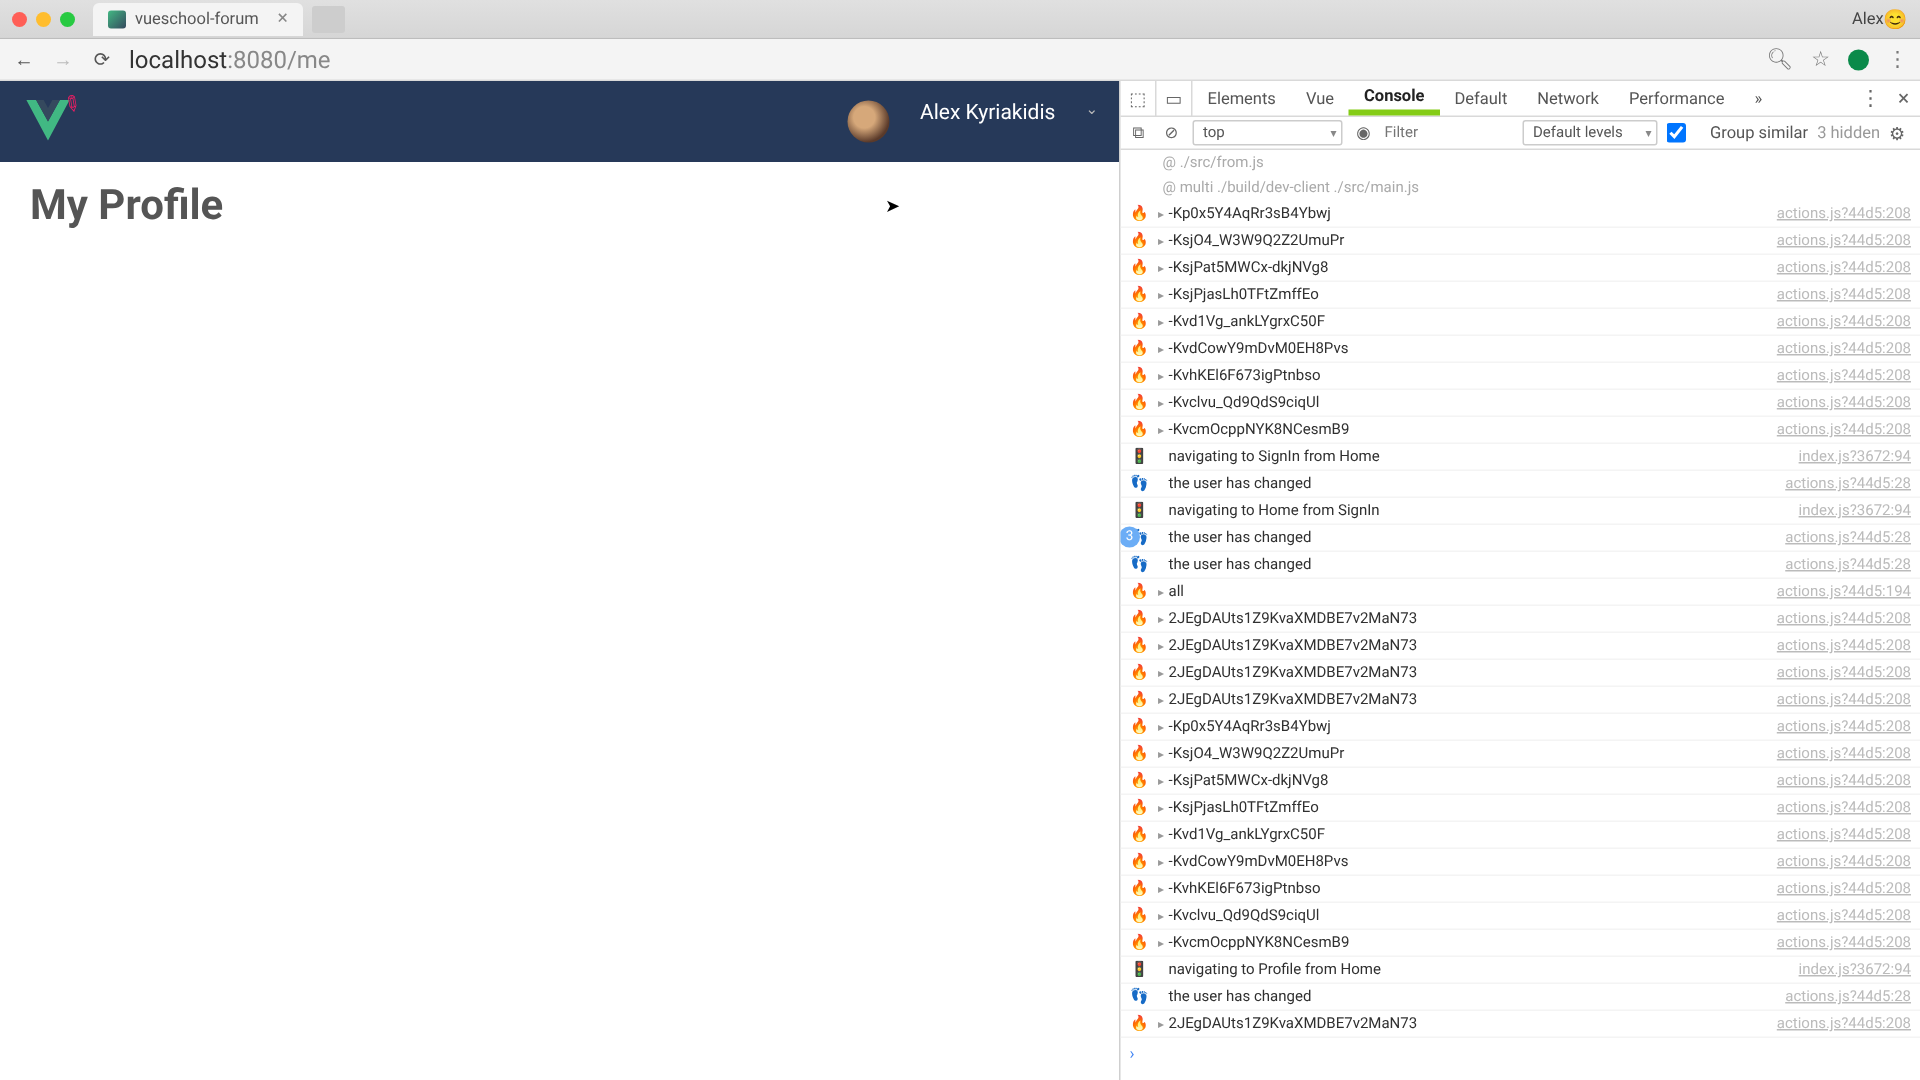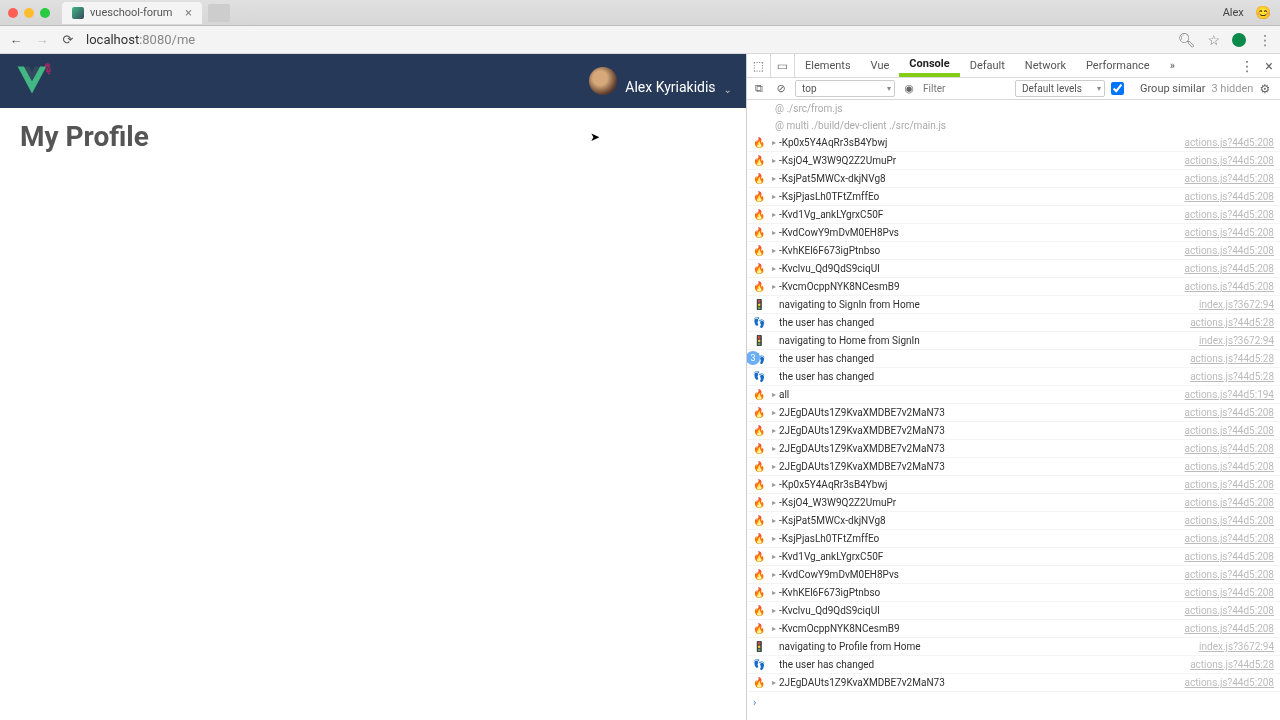--- a/index.html
+++ b/index.html
@@ -6,38 +6,38 @@
 body{width:1280px;height:720px;overflow:hidden;background:#fff;display:flex;flex-direction:column}
 
 .chrome-top{height:26px;background:linear-gradient(#e0e0e0,#d6d6d6);display:flex;align-items:center;padding:0 8px;border-bottom:1px solid #bdbdbd}
 .win-dots{display:flex;gap:6px;margin-right:12px}
 .dot{width:10px;height:10px;border-radius:50%}
 .dot.r{background:#ff5f57}.dot.y{background:#ffbd2e}.dot.g{background:#28ca42}
 .tab{display:flex;align-items:center;background:#f4f4f4;height:22px;padding:0 10px;border-radius:4px 4px 0 0;font-size:11px;color:#555;gap:6px;position:relative;min-width:140px}
 .favicon{width:12px;height:12px;background:linear-gradient(135deg,#42b883,#35495e);border-radius:2px}
 .tab-close{margin-left:auto;color:#888;font-size:13px;cursor:default}
 .new-tab{width:22px;height:18px;background:#cdcdcd;margin-left:6px;border-radius:2px}
-.ext-user{margin-left:auto;font-size:11px;color:#444;display:flex;align-items:center;gap:12px}
+.ext-user{margin-left:auto;font-size:11px;color:#444;display:flex;align-items:center;gap:0}
 .ext-user .face{font-size:13px}
 
 .chrome-url{height:28px;background:#f4f4f4;border-bottom:1px solid #d9d9d9;display:flex;align-items:center;padding:0 8px;gap:10px}
 .nav-ico{width:16px;height:16px;display:flex;align-items:center;justify-content:center;color:#555;font-size:13px}
-.urlbar{flex:1;font-size:13px;color:#888}
+.urlbar{flex:1;font-size:16px;color:#888}
 .urlbar .host{color:#333}
 .url-right{display:flex;gap:12px;align-items:center;color:#777;font-size:14px}
 .greendot{width:14px;height:14px;border-radius:50%;background:#0a8a4a}
 
 .content{flex:1;display:flex;min-height:0}
 
 .page{width:746px;display:flex;flex-direction:column;background:#fff}
 .app-header{height:54px;background:#263959;display:flex;align-items:center;padding:0 14px}
 .logo-v{position:relative;width:36px;height:36px}
 .logo-v svg{width:36px;height:36px}
 .pencil{position:absolute;right:-4px;top:-2px;transform:rotate(35deg);font-size:14px;color:#e91e63}
-.user-area{margin-left:auto;display:flex;align-items:flex-end;gap:8px;color:#fff;font-size:14px}
+.user-area{margin-left:auto;display:flex;align-items:flex-start;gap:20px;color:#fff;font-size:14px}
 .avatar{width:28px;height:28px;border-radius:50%;background:radial-gradient(circle at 40% 40%,#d6a87a 30%,#5a3a2a 70%)}
 .chev{font-size:10px;color:#bbb}
 .page-body{padding:12px 20px}
 .page-title{font-size:28px;font-weight:700;color:#555}
 .cursor{position:absolute;left:590px;top:130px;font-size:12px;color:#000}
 
 .devtools{flex:1;display:flex;flex-direction:column;border-left:1px solid #cfcfcf;background:#fff;min-width:0}
 .dt-tabs{height:24px;border-bottom:1px solid #d9d9d9;display:flex;align-items:center;font-size:11px;color:#555}
 .dt-ico{width:24px;height:24px;display:flex;align-items:center;justify-content:center;border-right:1px solid #d9d9d9;color:#666;font-size:12px}
 .dt-tab{padding:0 10px;height:100%;display:flex;align-items:center;cursor:default}

